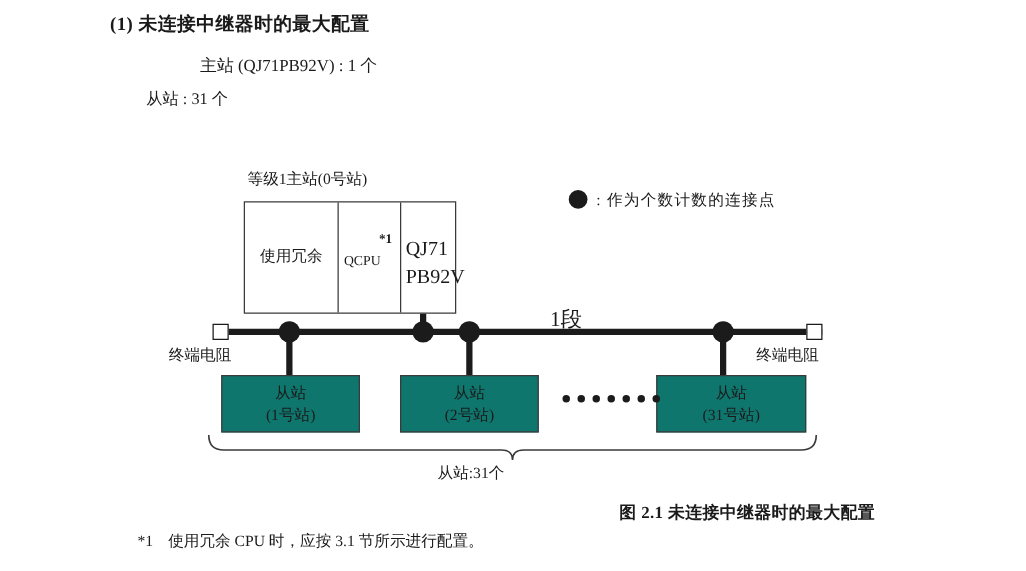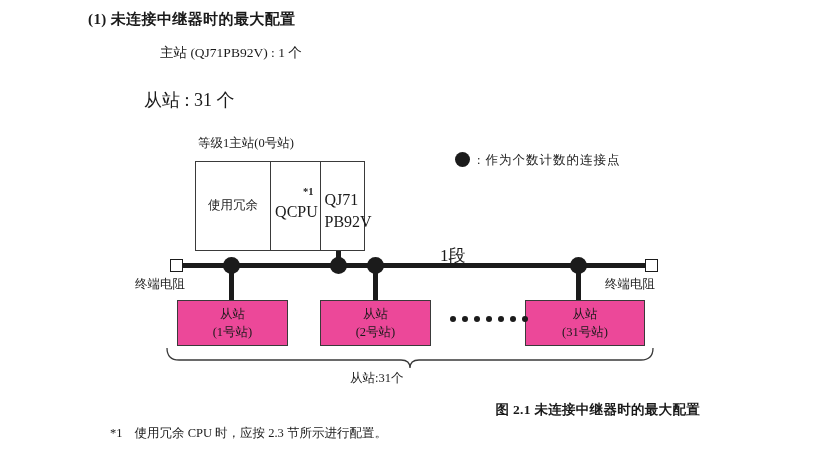--- a/index.html
+++ b/index.html
@@ -10,53 +10,53 @@
     color:#1a1a1a;
     position:relative;
     overflow:hidden;
   }
   .abs{position:absolute;}
 
   
   #heading{left:88px;top:10px;font-size:15px;font-weight:bold;letter-spacing:0.4px;white-space:nowrap;}
   #heading .num{margin-right:4px;}
   #line-master{left:117px;top:44px;font-size:13.5px;white-space:nowrap;margin-left:43px;}
-  #line-slave{left:117px;top:88px;font-size:18px;white-space:nowrap;margin-left:27px;}
+  #line-slave{left:117px;top:70px;font-size:13px;white-space:nowrap;}
 
   
   #legend{left:455px;top:152px;display:flex;align-items:flex-start;gap:7px;white-space:nowrap;}
   #legend .dot{width:15px;height:15px;border-radius:50%;background:#1b1b1b;display:inline-block;}
   #legend .txt{font-size:12.5px;letter-spacing:1px;}
 
   
   #rack-label{left:198px;top:135px;font-size:12.5px;white-space:nowrap;}
   #rack{left:195px;top:161px;width:170px;height:90px;border:1.3px solid #3a3a3a;box-sizing:border-box;display:flex;background:#fff;}
   #rack .cell{position:relative;box-sizing:border-box;height:100%;}
   #rack .c1{width:76px;border-right:1.3px solid #3a3a3a;display:flex;align-items:center;justify-content:center;}
   #rack .c2{width:50px;border-right:1.3px solid #3a3a3a;}
   #rack .c3{width:44px;}
   .cell-txt{font-size:12.5px;line-height:1.25;}
-  #qcpu-txt{position:absolute;left:4px;top:41px;font-size:16px;}
+  #qcpu-txt{position:absolute;left:4px;top:41px;font-size:11px;}
   #star1{position:absolute;left:32px;top:24px;font-size:10.5px;font-weight:bold;}
   #qj71-txt{position:absolute;left:4px;top:27px;font-size:16px;line-height:1.35;}
 
   
   #bus{left:182px;top:263px;width:476px;height:5px;background:#1b1b1b;}
   .term{width:13px;height:13px;border:1.6px solid #1b1b1b;background:#fff;box-sizing:border-box;}
   #term-left{left:170px;top:259px;}
   #term-right{left:645px;top:259px;}
   #term-left-lbl{left:135px;top:276px;font-size:12.5px;white-space:nowrap;}
   #term-right-lbl{left:605px;top:276px;font-size:12.5px;white-space:nowrap;}
   #seg-label{left:440px;top:244px;font-size:17px;white-space:nowrap;}
 
   .node{width:17px;height:17px;border-radius:50%;background:#1b1b1b;}
   .drop{width:5px;background:#1b1b1b;}
 
   
-  .slave{border:1.3px solid #3a3a3a;box-sizing:border-box;background:#ec4899;
+  .slave{border:1.3px solid #3a3a3a;box-sizing:border-box;background:#0f766e;
          display:flex;flex-direction:column;align-items:center;justify-content:center;
          font-size:12.5px;line-height:1.45;}
   #sl1{left:177px;top:300px;width:111px;height:46px;}
   #sl2{left:320px;top:300px;width:111px;height:46px;}
   #sl3{left:525px;top:300px;width:120px;height:46px;}
 
   #ellipsis{left:450px;top:316px;display:flex;gap:6px;align-items:center;}
   #ellipsis span{width:6px;height:6px;border-radius:50%;background:#1b1b1b;display:block;}
 
   
@@ -141,14 +141,14 @@
   <span></span>
 </div>
 
 <svg class="abs" id="brace" width="490" height="24" viewBox="0 0 490 24">
   <path d="M2,2 Q2,14 14,14 L236,14 Q245,14 245,22 Q245,14 254,14 L476,14 Q488,14 488,2" fill="none" stroke="#3a3a3a" stroke-width="1.3"></path>
 </svg>
 <div class="abs" id="brace-label">从站:31个</div>
 
 <div class="abs" id="caption">图 2.1  未连接中继器时的最大配置</div>
 <div class="abs" id="footnote">
-  <span class="fn-mark">*1</span><span>使用冗余 CPU 时，应按 2.3 节所示进行配置。</span>
+  <span class="fn-mark">*1</span><span>使用冗余 CPU 时，应按 3.1 节所示进行配置。</span>
 </div>
 
 </body></html>

